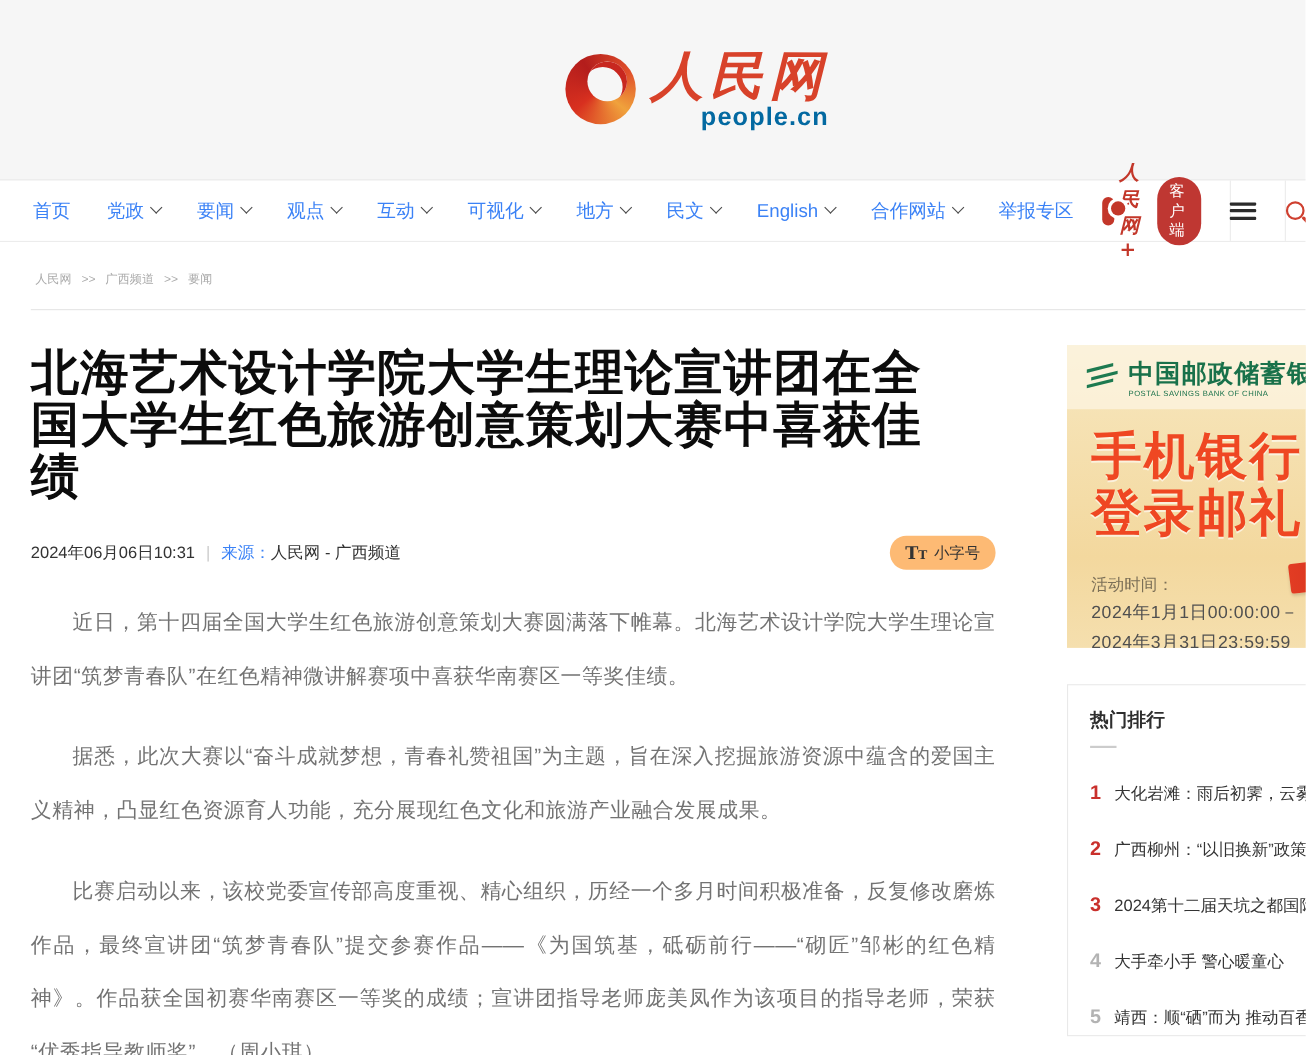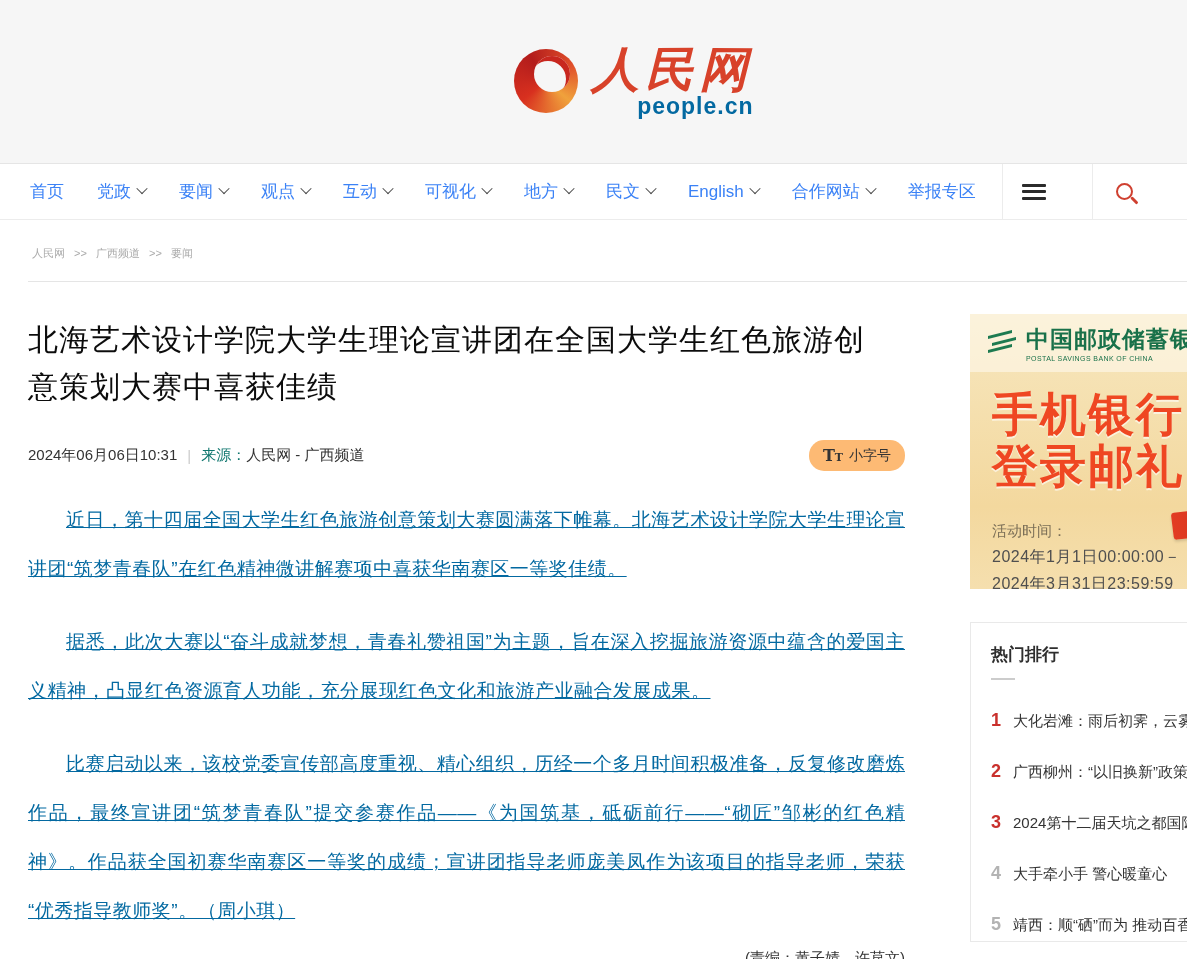--- a/index.html
+++ b/index.html
@@ -44,34 +44,34 @@
   .breadcrumb { padding:26px 0 0 32px; font-size:11px; color:#aaa; }
   .breadcrumb a { color:#aaa; text-decoration:none; cursor:pointer; }
   .crumb-sep { margin:0 6px; }
   .rule { border:none; border-top:1px solid #e5e5e5; margin:20px 0 0 28px; }
 
   
   .main { display:flex; padding-left:28px; }
   .article-col { width:877px; flex:none; }
   .sidebar { width:300px; flex:none; margin-left:65px; margin-top:32px; }
 
-  .article-title { max-width:845px; margin-top:34px; font-size:30px; line-height:47px; font-weight:400;
+  .article-title { max-width:845px; margin-top:34px; font-size:44px; line-height:47px; font-weight:700;
     color:#0c0c0c; letter-spacing:1px; }
   .meta-row { margin-top:30px; display:flex; align-items:center; font-size:15px; color:#333; }
   .meta-sep { color:#ccc; margin:0 10px; }
-  .meta-source-label { color:#0f766e; }
+  .meta-source-label { color:#3b82f6; }
   .meta-source { color:#333; cursor:pointer; }
   .fontsize-btn { margin-left:auto; background:#fdba74; border-radius:15px; padding:6px 14px;
     display:flex; align-items:center; gap:6px; color:#333; font-size:14px; cursor:pointer; }
   .fontsize-T { font-family:"DejaVu Serif","Liberation Serif",serif; font-weight:700; }
   .fontsize-T .big { font-size:16px; } .fontsize-T .small { font-size:11px; }
 
   .article-body { margin-top:14px; }
-  .article-body p { font-size:19px; line-height:49px; color:#0369a1; text-indent:2em;
-    letter-spacing:0.5px; margin-top:24px; text-align:justify;text-decoration:underline; }
+  .article-body p { font-size:19px; line-height:49px; color:#737373; text-indent:2em;
+    letter-spacing:0.5px; margin-top:24px; text-align:justify; }
 
   .editor-note { margin-top:14px; text-align:right; font-size:15px; color:#333; }
 
   
   .ad-card { width:300px; height:275px; background:linear-gradient(180deg,#f7e7bf 0%,#f3d89e 70%,#f5dfae 100%);
     position:relative; overflow:hidden; cursor:pointer; }
   .ad-bankrow { height:58px; display:flex; align-items:center; padding:0 0 0 18px;
     background:rgba(255,252,243,0.55); }
   .psbc-mark { width:30px; height:26px; position:relative; flex:none; margin-right:8px; }
   .psbc-mark span { position:absolute; left:0; width:24px; height:3px; background:#1d7a50; transform:skewY(-14deg); }
@@ -164,20 +164,25 @@
         <span>合作网站</span>
         <span class="caret"></span>
       </div>
 
       <div class="nav-item">
         <span>举报专区</span>
 
       </div>
 
   </div>
+  <div class="app-badge">
+    <span class="app-badge-icon"></span>
+    <span class="app-badge-name">人民网+</span>
+    <span class="app-badge-pill">客户端</span>
+  </div>
   <span class="nav-divider"></span>
   <div class="nav-iconbtn">
     <span class="hamburger">
         <span></span>
         <span></span>
         <span></span>
       </span>
   </div>
   <span class="nav-divider"></span>
   <div class="nav-iconbtn">

